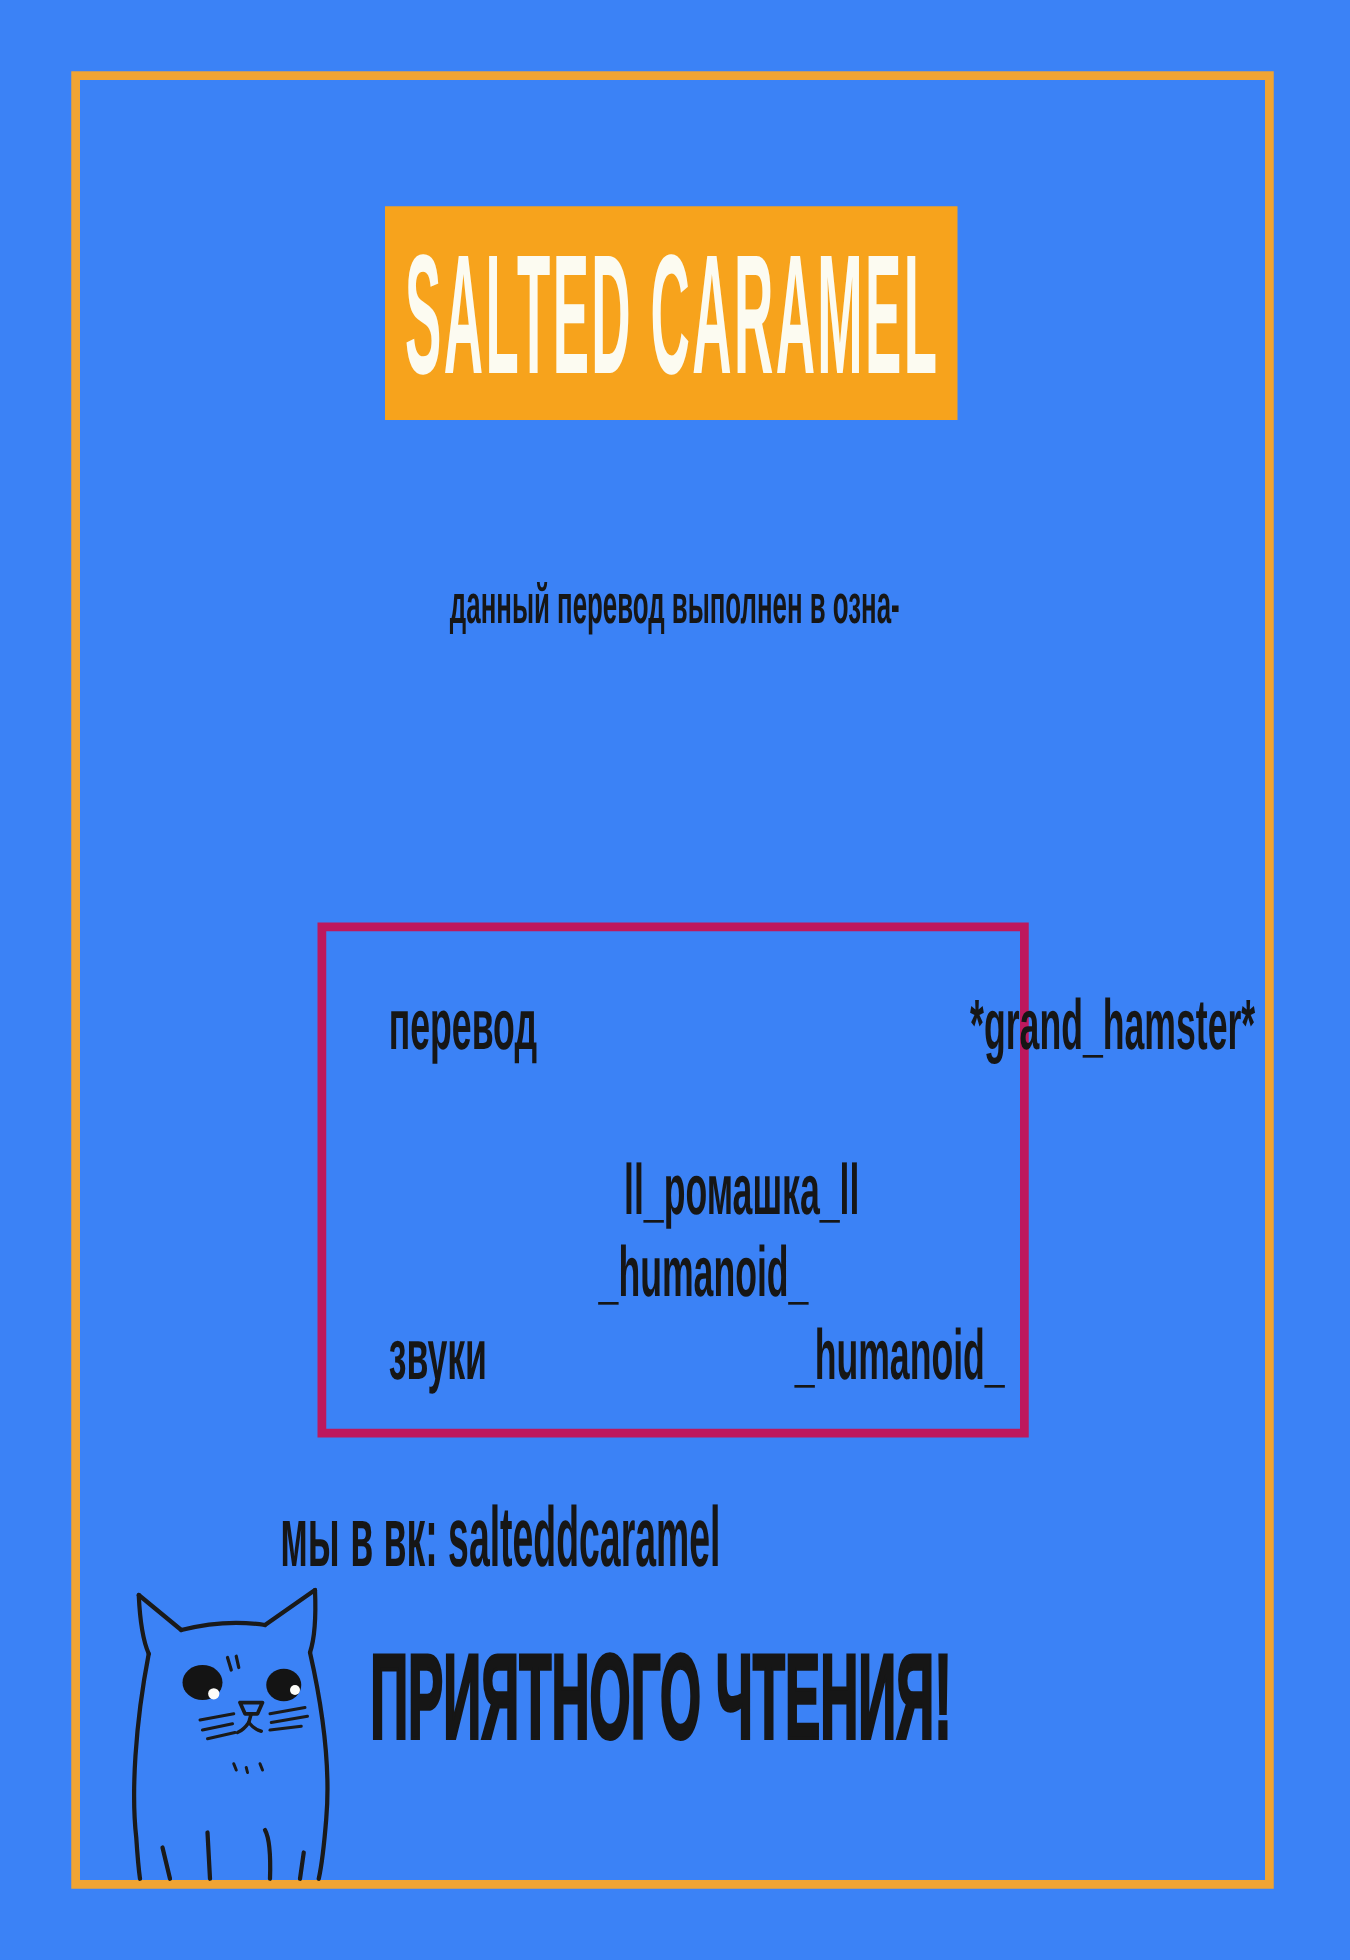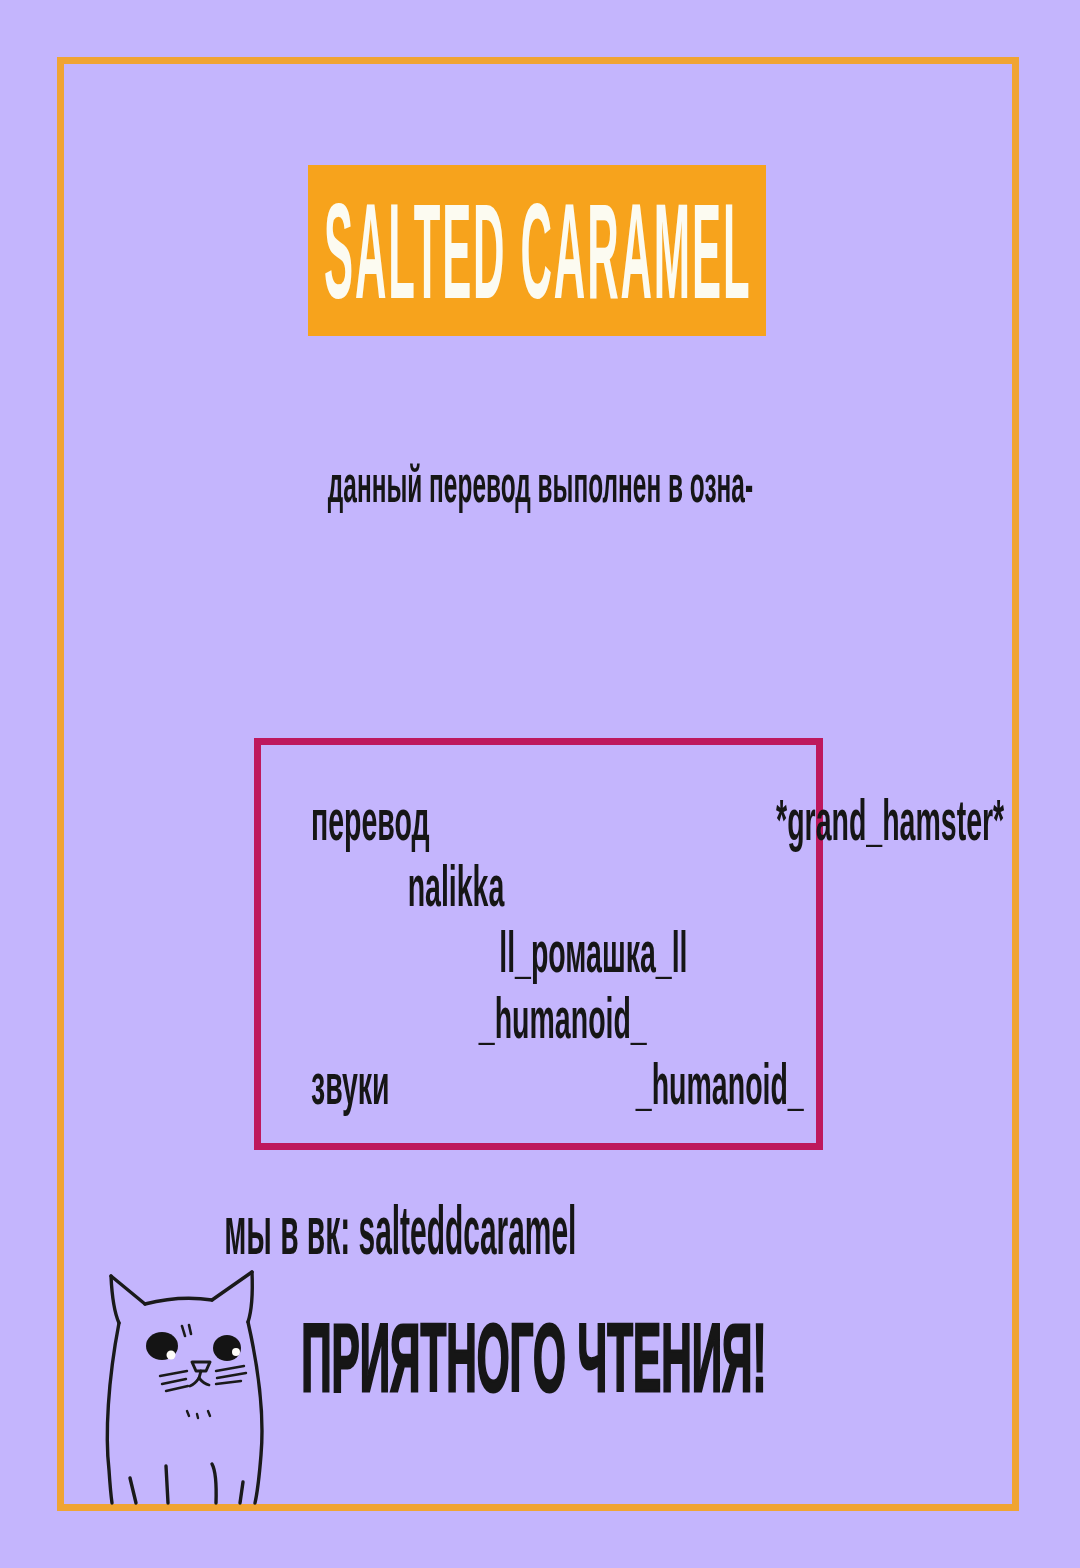--- a/index.html
+++ b/index.html
@@ -1,18 +1,18 @@
 <!DOCTYPE html>
 <html><head>
 <meta charset="utf-8">
 <style>
   html,body { margin:0; padding:0; background:#FEFDF9; }
   .page {
     position:relative; width:1080px; height:1568px;
-    background:#c4b5fd; overflow:hidden;
+    background:#3b82f6; overflow:hidden;
     font-family:"Liberation Sans","DejaVu Sans",sans-serif;
     color:#161616;
   }
   .frame {
     position:absolute; left:57px; top:57px; width:948px; height:1440px;
     border:7px solid #F0A433;
   }
   .banner {
     position:absolute; left:308px; top:165px; width:458px; height:171px;
     display:flex; align-items:center; justify-content:center;
@@ -24,42 +24,42 @@
     padding-left:6px;
   }
   .cond {
     display:inline-block; white-space:nowrap; transform-origin:50% 50%;
   }
   .o-left  { transform-origin:0 50%; }
   .o-right { transform-origin:100% 50%; }
   .notice {
     position:absolute; left:0; right:0; top:440px; text-align:center;
   }
-  .notice-line { font-size:52px; line-height:88px; font-weight:700; }
+  .notice-line { font-size:44px; line-height:88px; font-weight:700; }
   .notice-line .cond { transform:scaleX(0.47); }
   .credits-box {
     position:absolute; left:254px; top:738px; width:555px; height:398px;
     border:7px solid #be185d; background:transparent;
   }
   .credits-rows {
     position:absolute; left:50px; right:46px; top:42px;
   }
   .credit-row {
     display:flex; justify-content:space-between; align-items:center;
     height:66px; font-size:57px; font-weight:700;
   }
   .credit-label .cond { transform:scaleX(0.5); }
   .credit-value .cond { transform:scaleX(0.5); }
   .vk-line {
     position:absolute; left:0; right:0; top:1196px; 
     font-size:68px; font-weight:700; line-height:1;
   }
   .vk-line .cond { transform:scaleX(0.44); }
   .enjoy-line {
-    position:absolute; left:0; right:12px; top:1310px; text-align:center;
+    position:absolute; left:0; right:12px; top:1310px; text-align:left;
     font-size:96px; font-weight:700; line-height:1;
     -webkit-text-stroke:3px #161616;
   }
   .enjoy-line .cond { transform:scaleX(0.44); }
   .cat {
     position:absolute; left:100px; top:1270px; width:177px; height:236px;
   }
 </style>
 </head>
 <body>
@@ -78,21 +78,20 @@
     </div>
   </div>
 
   <div class="credits-box">
     <div class="credits-rows">
       <div class="credit-row">
         <span class="credit-label"><span class="cond o-left">перевод</span></span>
         <span class="credit-value"><span class="cond o-right">*grand_hamster*</span></span>
       </div>
       <div class="credit-row">
-        <span class="credit-value"><span class="cond o-right">nalikka</span></span>
       </div>
       <div class="credit-row">
         <span class="credit-value"><span class="cond o-right">ll_ромашка_ll</span></span>
       </div>
       <div class="credit-row">
         <span class="credit-value"><span class="cond o-right">_humanoid_</span></span>
       </div>
       <div class="credit-row">
         <span class="credit-label"><span class="cond o-left">звуки</span></span>
         <span class="credit-value"><span class="cond o-right">_humanoid_</span></span>

